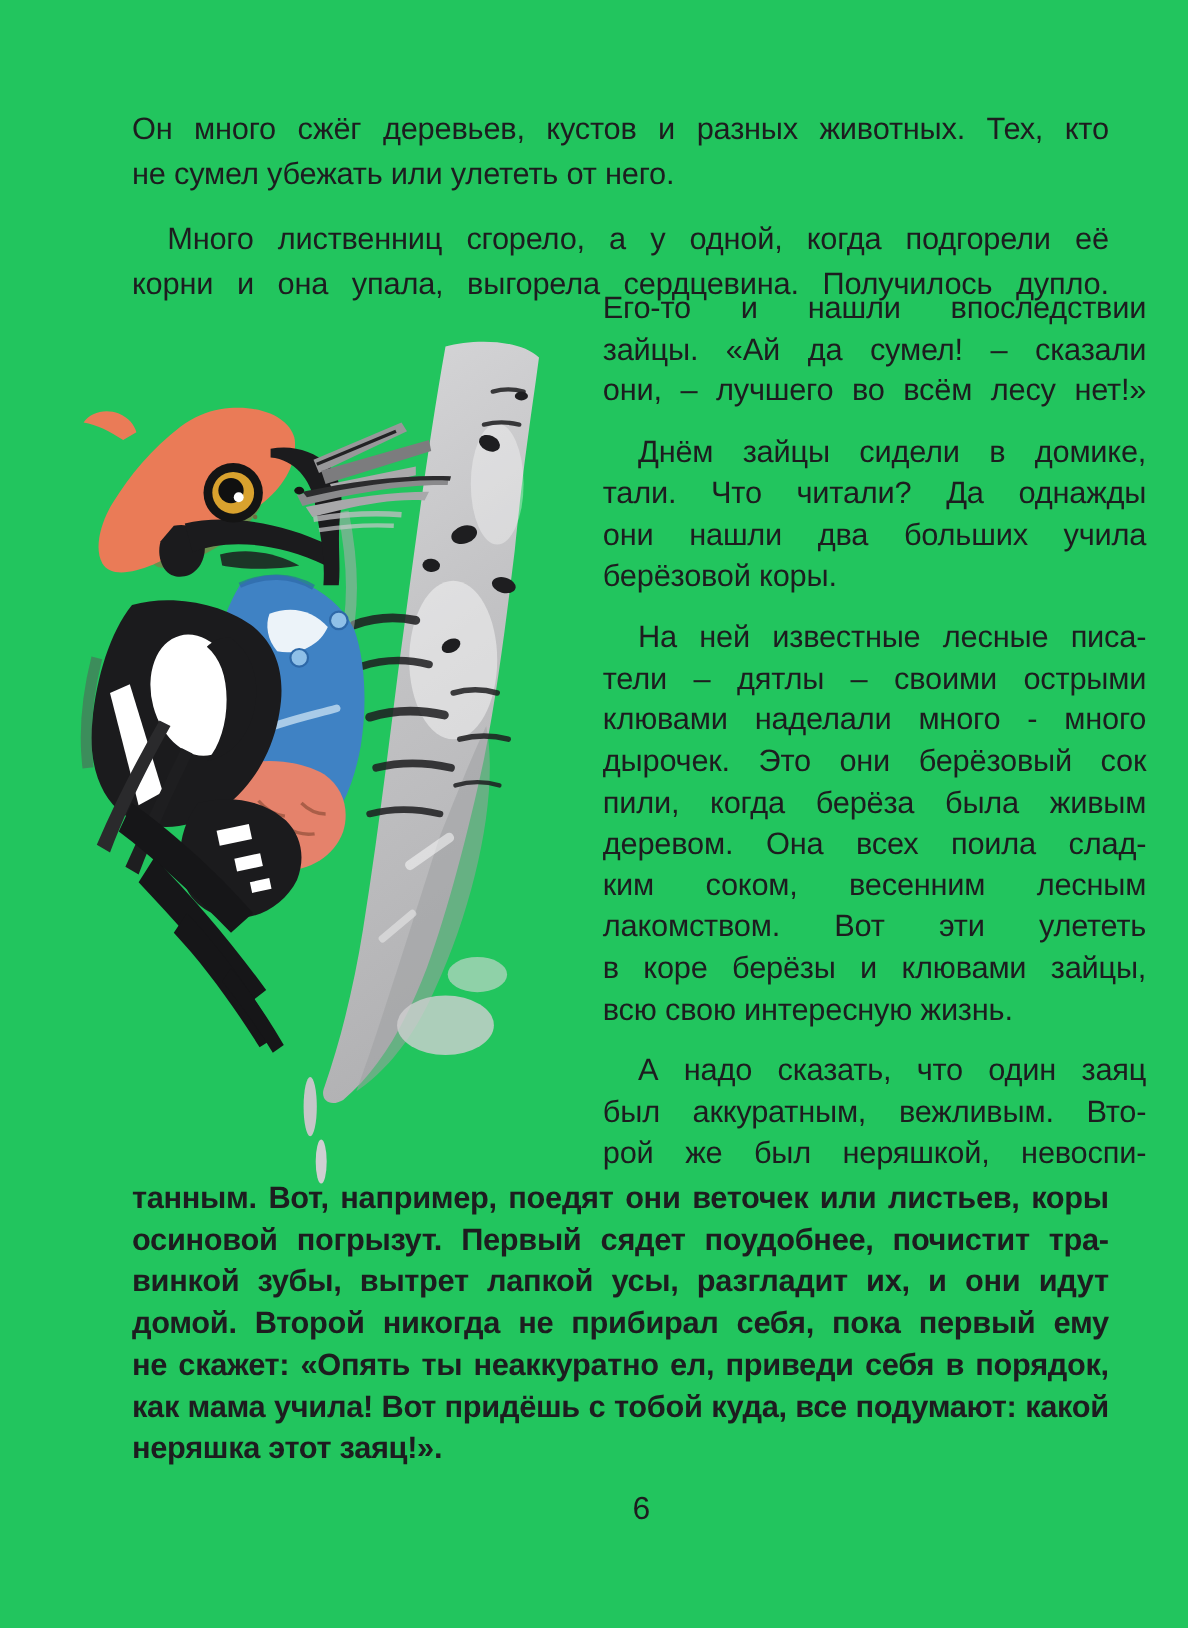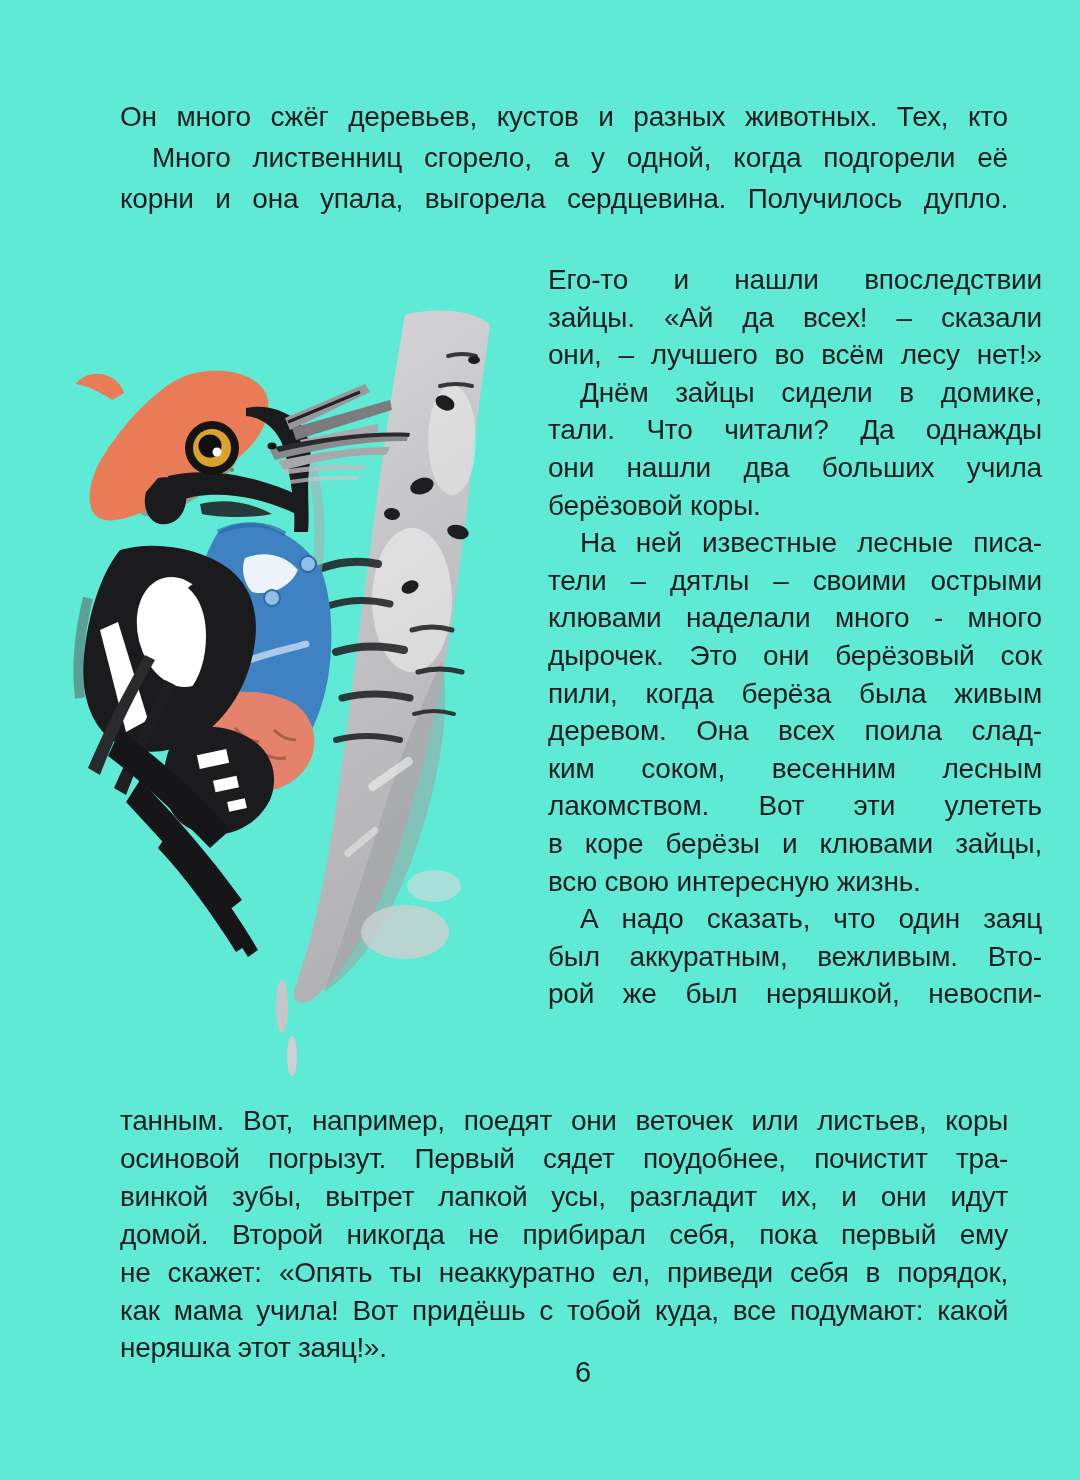--- a/index.html
+++ b/index.html
@@ -1,44 +1,45 @@
 <!DOCTYPE html>
 <html><head>
 <meta charset="utf-8">
 <style>
   html,body { margin:0; padding:0; background:#ffffff; }
   .page {
     position:relative;
     width:1080px; height:1480px;
-    background:#5eead4;
+    background:#22c55e;
     font-family:"Liberation Sans", sans-serif;
     color:#1d1d1f;
     overflow:hidden;
   }
   .text-block { position:absolute; font-size:28px; letter-spacing:-0.2px; }
   .line { text-align:justify; text-align-last:justify; }
   .line.no-j { text-align-last:left; }
-  .line.indent { text-indent:32px; }
+  .line.indent { text-indent:32px;margin-top:18px; }
   .block-top    { left:120px; top:96px;  width:888px; line-height:41px; }
   .block-column { left:548px; top:261px; width:494px; line-height:37.6px; }
-  .block-bottom { left:120px; top:1102px; width:888px; line-height:37.9px; letter-spacing:-0.3px; }
+  .block-bottom { left:120px; top:1070px; width:888px; line-height:37.9px; letter-spacing:-0.3px;font-weight:bold; }
   .page-number {
     position:absolute; left:140px; top:1356px; width:886px;
     text-align:center; font-size:29px; color:#1d1d1f;
   }
   .illustration { position:absolute; left:60px; top:300px; width:480px; height:780px; }
   .illustration svg { display:block; width:100%; height:100%; }
 </style>
 </head>
 <body>
 
 <div class="page">
 
   <div class="text-block block-top">
       <div class="line">Он много сжёг деревьев, кустов и разных животных. Тех, кто</div>
+      <div class="line no-j">не сумел убежать или улететь от него.</div>
       <div class="line indent">Много лиственниц сгорело, а у одной, когда подгорели её</div>
       <div class="line">корни и она упала, выгорела сердцевина. Получилось дупло.</div>
     </div>
 
   <div class="illustration">
     <svg viewBox="0 0 480 780" xmlns="http://www.w3.org/2000/svg">
       <defs>
         <linearGradient id="trunkgrad" x1="0.2" y1="0" x2="0.4" y2="1">
           <stop offset="0" stop-color="#d6d6d8"></stop>
           <stop offset="0.45" stop-color="#c2c2c4"></stop>
@@ -189,21 +190,21 @@
         <path d="M60,430 C95,455 135,490 170,530 L150,548 C115,512 80,480 48,456 Z"></path>
         <path d="M80,480 C115,515 150,556 182,600 L164,614 C132,574 98,536 66,502 Z"></path>
         <path d="M110,530 C140,562 168,600 192,642 L176,652 C152,614 126,578 98,548 Z"></path>
         <path d="M150,580 C168,602 184,626 198,650 L188,657 C174,634 158,612 142,592 Z"></path>
       </g>
     </svg>
   </div>
 
   <div class="text-block block-column">
       <div class="line">Его-то и нашли впоследствии</div>
-      <div class="line">зайцы. «Ай да всех! – сказали</div>
+      <div class="line">зайцы. «Ай да сумел! – сказали</div>
       <div class="line">они, – лучшего во всём лесу нет!»</div>
       <div class="line indent">Днём зайцы сидели в домике,</div>
       <div class="line">тали. Что читали? Да однажды</div>
       <div class="line">они нашли два больших учила</div>
       <div class="line no-j">берёзовой коры.</div>
       <div class="line indent">На ней известные лесные писа-</div>
       <div class="line">тели – дятлы – своими острыми</div>
       <div class="line">клювами наделали много - много</div>
       <div class="line">дырочек. Это они берёзовый сок</div>
       <div class="line">пили, когда берёза была живым</div>

